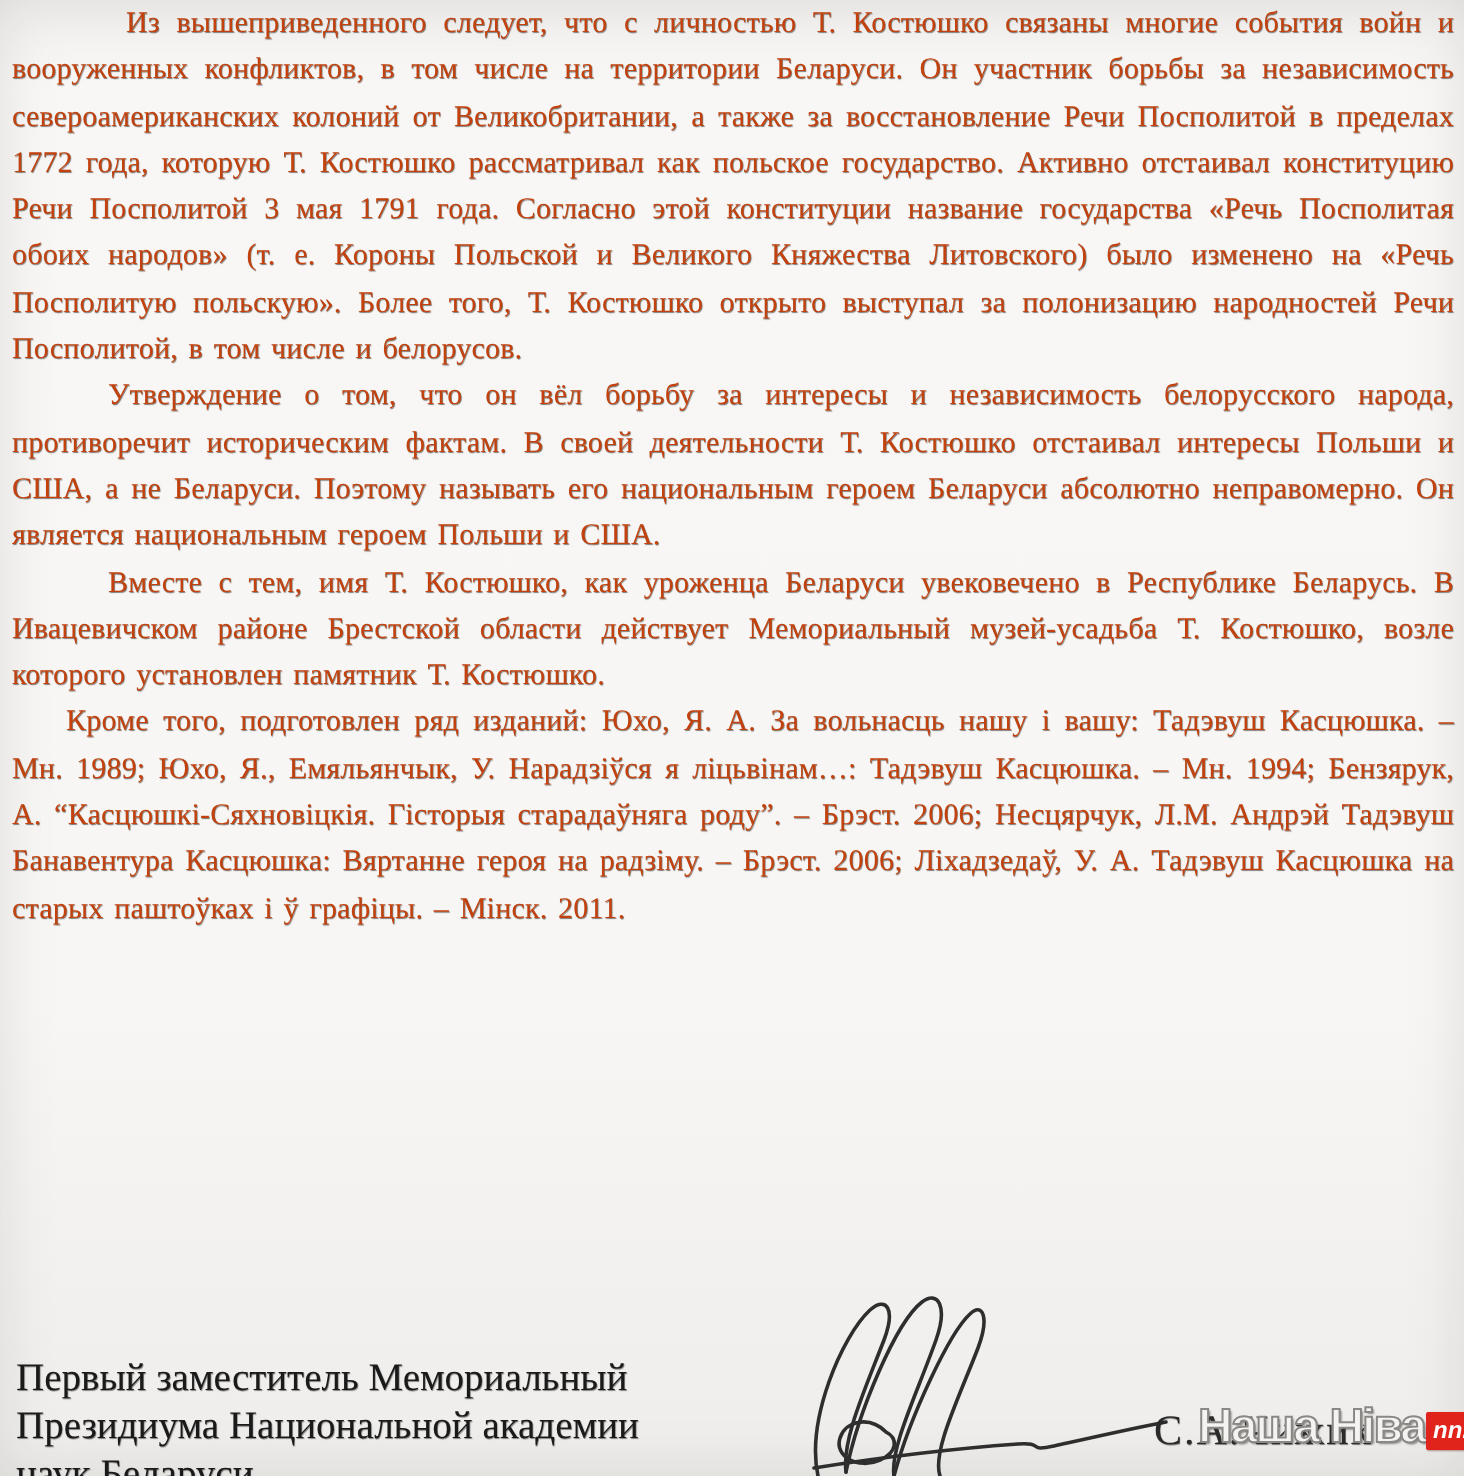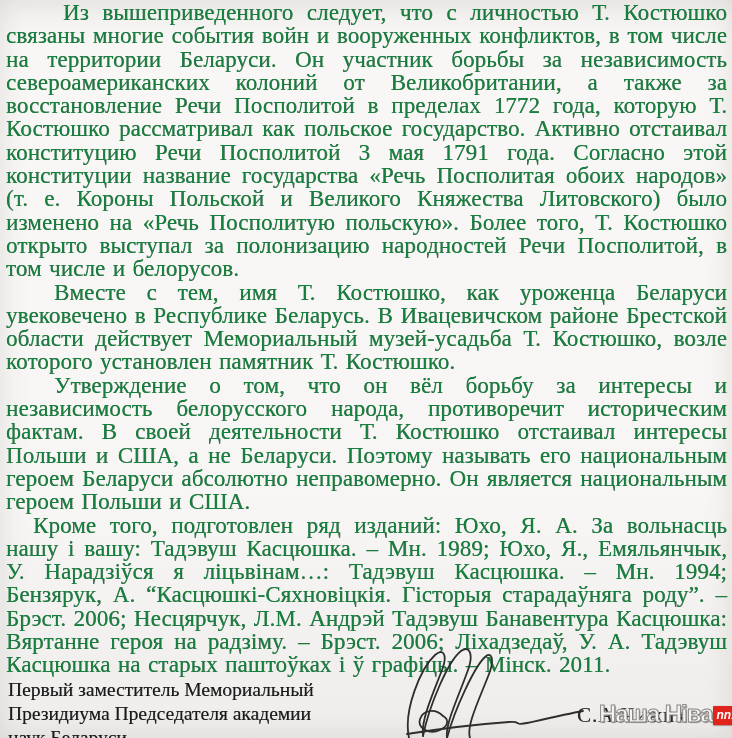--- a/index.html
+++ b/index.html
@@ -10,23 +10,23 @@
     background: linear-gradient(180deg, #f2f1ef 0%, #f8f7f5 6%, #f7f6f4 68%, #eeedeb 100%);
     font-family: "Liberation Serif", "DejaVu Serif", serif;
   }
   .page {
     position: absolute; inset: 0;
     box-shadow: inset 0 0 28px rgba(120,118,112,0.18);
   }
   .doc-text {
     position: absolute;
     top: 1px; left: 6px; right: 5px;
-    font-size: 23px;
+    font-size: 15px;
     line-height: 23.3px;
-    color: #15803d;
+    color: #c2410c;
     text-align: justify;
     text-shadow: 0.35px 0.35px 0.45px rgba(25,25,25,0.55);
     letter-spacing: 0.1px;
     word-spacing: 1.5px;
   }
   .doc-text p { margin: 0; }
   .indent-lg { text-indent: 57px; }
   .indent-md { text-indent: 48px; }
   .indent-sm { text-indent: 27px; }
 
@@ -88,28 +88,28 @@
     white-space: nowrap;
   }
 </style>
 </head>
 <body>
 
 <div class="page">
 
   <div class="doc-text">
     <p class="indent-lg">Из вышеприведенного следует, что с личностью Т. Костюшко связаны многие события войн и вооруженных конфликтов, в том числе на территории Беларуси. Он участник борьбы за  независимость североамериканских колоний от Великобритании, а также за восстановление Речи Посполитой в пределах 1772 года, которую Т. Костюшко рассматривал как польское государство. Активно отстаивал конституцию Речи Посполитой 3 мая 1791 года. Согласно этой конституции название государства «Речь Посполитая обоих народов» (т. е. Короны Польской и Великого Княжества Литовского) было изменено на «Речь Посполитую польскую». Более того, Т. Костюшко открыто выступал за полонизацию народностей Речи Посполитой, в том числе и белорусов.</p>
+    <p class="indent-md">Утверждение о том, что он вёл борьбу за интересы и независимость белорусского народа, противоречит историческим фактам. В своей деятельности Т. Костюшко отстаивал интересы Польши и США, а не Беларуси. Поэтому называть его национальным героем Беларуси абсолютно неправомерно. Он является национальным героем Польши и США.</p>
     <p class="indent-md">Вместе с тем, имя Т. Костюшко, как уроженца Беларуси увековечено в Республике Беларусь. В Ивацевичском районе Брестской области действует Мемориальный музей-усадьба Т. Костюшко, возле которого установлен памятник Т. Костюшко.</p>
-    <p class="indent-md">Утверждение о том, что он вёл борьбу за интересы и независимость белорусского народа, противоречит историческим фактам. В своей деятельности Т. Костюшко отстаивал интересы Польши и США, а не Беларуси. Поэтому называть его национальным героем Беларуси абсолютно неправомерно. Он является национальным героем Польши и США.</p>
     <p class="indent-sm">Кроме того, подготовлен ряд изданий: Юхо, Я. А. За вольнасць нашу і вашу: Тадэвуш Касцюшка. – Мн. 1989; Юхо, Я., Емяльянчык, У. Нарадзіўся я ліцьвінам…: Тадэвуш Касцюшка. – Мн. 1994; Бензярук, А. “Касцюшкі-Сяхновіцкія. Гісторыя старадаўняга роду”. – Брэст. 2006; Несцярчук, Л.М. Андрэй Тадэвуш Банавентура Касцюшка: Вяртанне героя на радзіму. – Брэст. 2006; Ліхадзедаў, У. А. Тадэвуш Касцюшка на старых паштоўках і ў графіцы. – Мінск. 2011.</p>
   </div>
 
   <div class="sign-block">
     <div>Первый заместитель Мемориальный</div>
-    <div>Президиума Председателя академии</div>
+    <div>Президиума Национальной академии</div>
     <div>наук Беларуси</div>
   </div>
 
   <svg class="signature-svg" viewBox="0 0 200 90" fill="none" xmlns="http://www.w3.org/2000/svg">
     <g stroke="#2e2e2e" stroke-width="1.8" stroke-linecap="round" fill="none">
       <path d="M24,90 C18,62 36,20 50,7 C58,0 63,6 57,22 C47,48 36,72 38,88"></path>
       <path d="M38,88 C44,58 63,13 76,3 C84,-3 89,5 83,22 C73,50 60,76 62,90"></path>
       <path d="M62,90 C70,60 90,18 100,9 C106,3 110,10 104,26 C94,52 81,78 85,90"></path>
       <path d="M58,68 C50,60 38,62 35,71 C32,80 44,87 55,82 C64,78 64,71 58,68"></path>
       <path d="M22,86 C60,80 96,76 124,74 C138,73 128,78 142,75 C160,71 182,66 198,63"></path>

